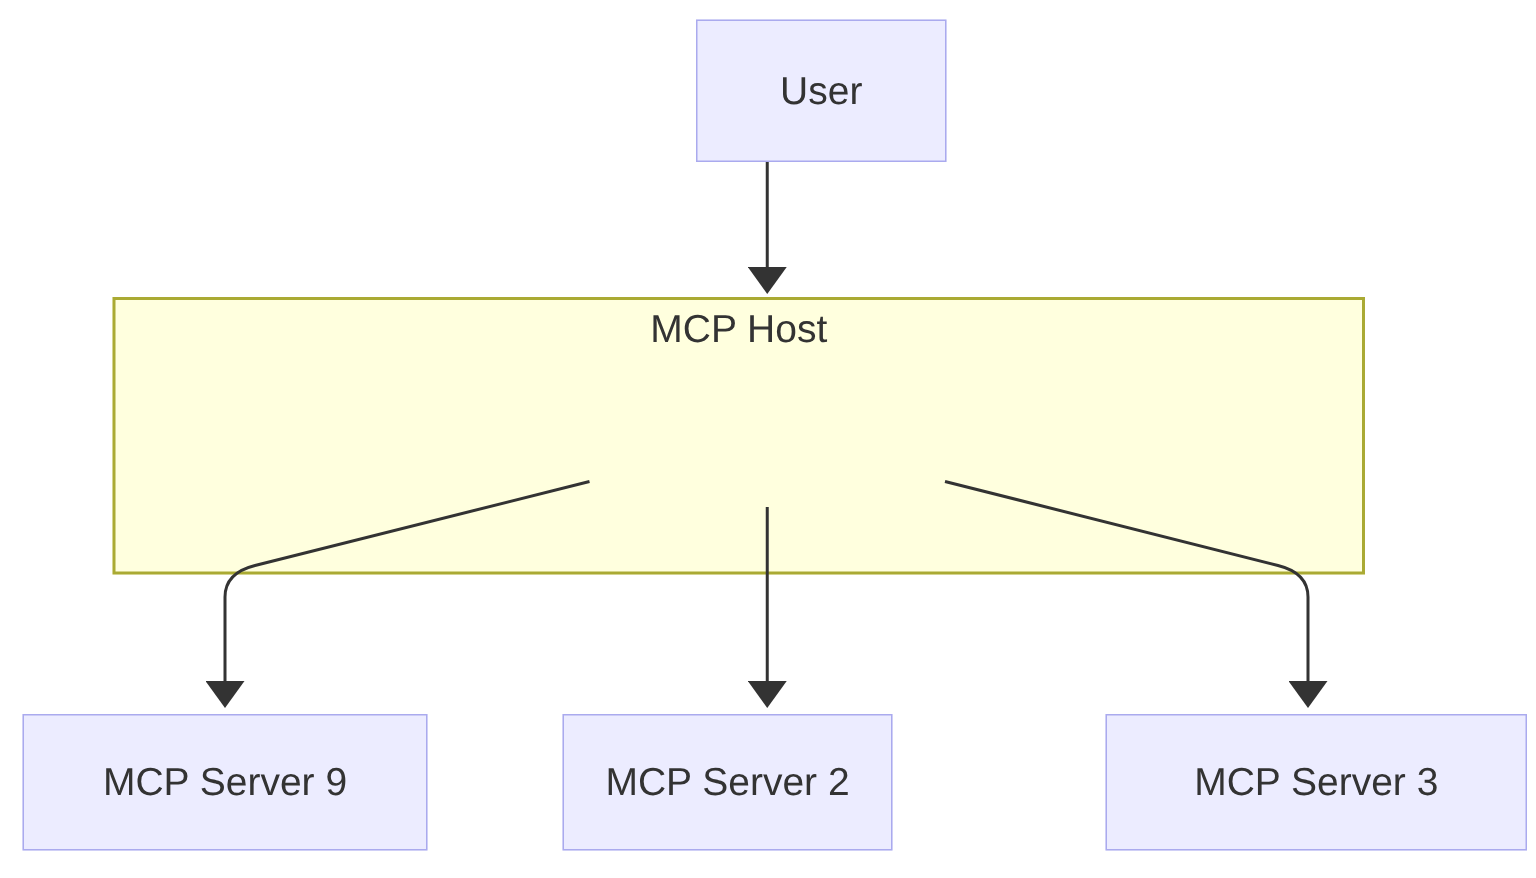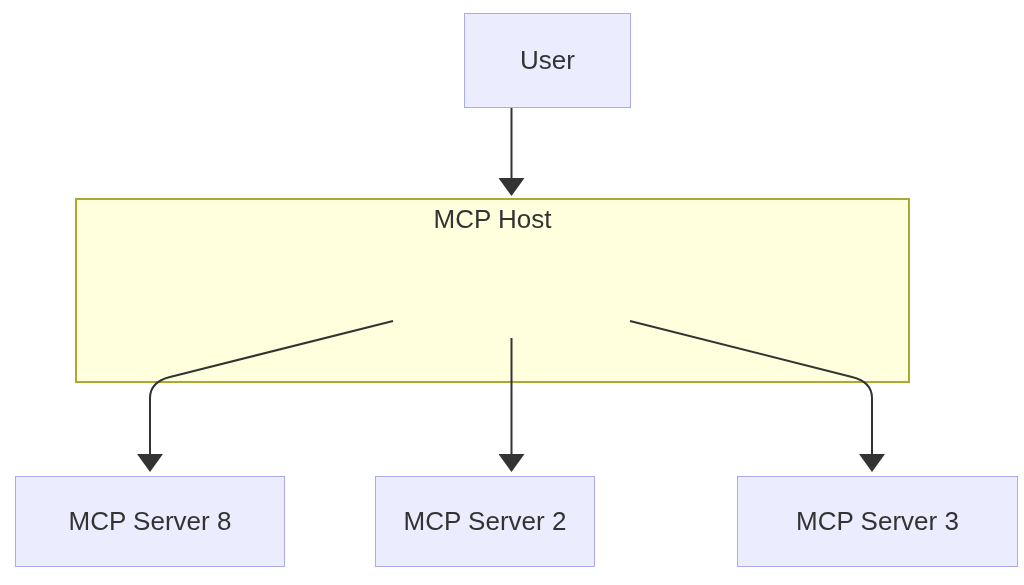--- a/index.html
+++ b/index.html
@@ -87,21 +87,21 @@
     <path class="edge" d="M 511.5 338 L 511.5 470" marker-end="url(#arrowhead)"></path>
     <path class="edge" d="M 630 321 L 852 377 Q 872 382 872 398 L 872 470" marker-end="url(#arrowhead)"></path>
   </svg>
 
   <div class="node node-user">
     <span>User</span>
   </div>
 
 
   <div class="node node-server1">
-    <span>MCP Server 8</span>
+    <span>MCP Server 9</span>
   </div>
 
   <div class="node node-server2">
     <span>MCP Server 2</span>
   </div>
 
   <div class="node node-server3">
     <span>MCP Server 3</span>
   </div>
 

